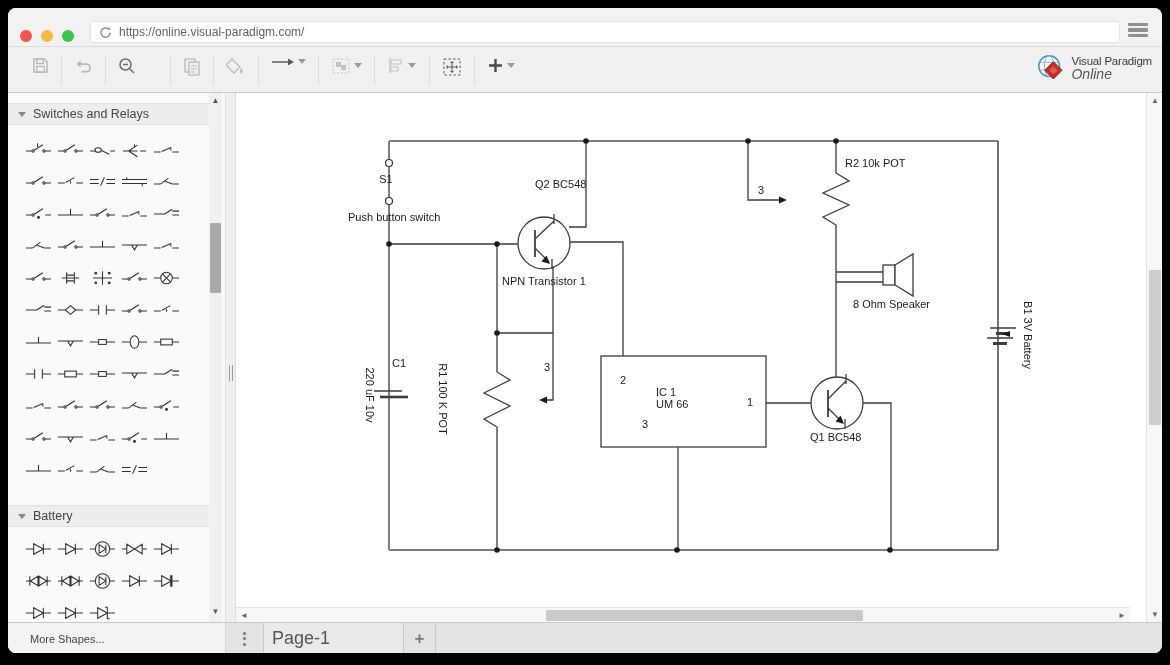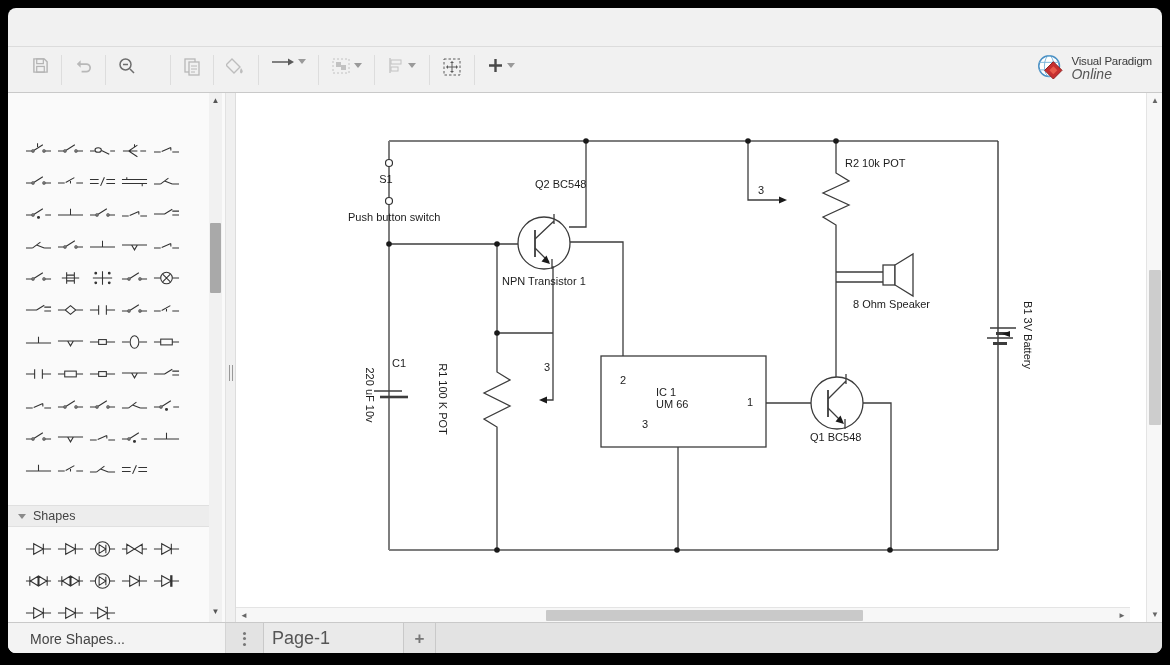--- a/index.html
+++ b/index.html
@@ -52,21 +52,21 @@
 
   
   .vscroll { position:absolute; right:0; top:0; width:16px; height:529px; background:#f7f7f7; border-left:1px solid #e4e4e4; }
   .vthumb { position:absolute; left:2px; width:12px; background:#cdcdcd; border-radius:1px; }
   .hscroll { position:absolute; left:228px; bottom:0; width:894px; height:15px; background:#f7f7f7; border-top:1px solid #e4e4e4; }
   .hthumb { position:absolute; top:2px; height:11px; background:#c9c9c9; border-radius:1px; }
   .carr { position:absolute; font-size:8px; color:#666; }
 
   
   .tabbar { position:absolute; left:0; top:614px; width:100%; height:31px; background:#e3e3e3; border-top:1px solid #c9c9c9; }
-  .moreshapes { position:absolute; left:0; top:0; width:218px; height:31px; background:#f3f3f3; border-right:1px solid #d4d4d4; display:flex; align-items:center; padding-left:22px; font-size:14px; color:#444; cursor:pointer; }
+  .moreshapes { position:absolute; left:0; top:0; width:218px; height:31px; background:#f3f3f3; border-right:1px solid #d4d4d4; display:flex; align-items:center; padding-left:22px; font-size:11px; color:#444; cursor:pointer; }
   .kebab { position:absolute; left:218px; top:0; width:38px; height:31px; border-right:1px solid #c9c9c9; display:flex; align-items:center; justify-content:center; flex-direction:column; gap:2.5px; cursor:pointer; }
   .kebab i { width:3px; height:3px; background:#777; border-radius:50%; }
   .pagetab { position:absolute; left:256px; top:0; width:140px; height:31px; background:#eaeaea; border-right:1px solid #c9c9c9; display:flex; align-items:center; padding-left:8px; font-size:18px; color:#555; cursor:pointer; }
   .addpage { position:absolute; left:396px; top:0; width:32px; height:31px; border-right:1px solid #c9c9c9; display:flex; align-items:center; justify-content:center; font-size:17px; color:#777; font-weight:bold; cursor:pointer; }
 </style>
 </head>
 <body>
 
 <svg width="0" height="0" style="position:absolute">
   <defs>
@@ -167,20 +167,39 @@
       </g>
     <g id="di-zbar">
         <path d="M1 9h8M19 9h8M9 3.5v11l10-5.5z"></path>
         <path d="M16.5 3h2.5v12h2.5"></path>
       </g>
   </defs>
 </svg>
 
 <div class="window">
 
+  <div class="chrome">
+    <div class="lights">
+      <span class="light" style="background:#f2554f"></span>
+      <span class="light" style="background:#f6b942"></span>
+      <span class="light" style="background:#3bc24f"></span>
+    </div>
+    <div class="urlbar">
+      <svg width="13" height="13" viewBox="0 0 14 14">
+          <path d="M12 7a5 5 0 1 1-1.7-3.7" fill="none" stroke="#888" stroke-width="1.4"></path>
+          <path d="M12 1v3h-3z" fill="#888"></path>
+        </svg>
+      <span class="urltext">https://online.visual-paradigm.com/</span>
+    </div>
+    <div class="hamburger">
+        <span></span>
+        <span></span>
+        <span></span>
+      </div>
+  </div>
 
   <div class="toolbar">
     <div class="tgroup">
       <div class="tbtn">
           <svg width="17" height="17" viewBox="0 0 18 18">
             <path d="M2 2h11l3 3v11H2z" fill="none" stroke="#b4b4b4" stroke-width="1.5"></path>
             <rect x="5" y="2" width="7" height="5" fill="none" stroke="#b4b4b4" stroke-width="1.3"></rect>
             <rect x="5" y="10" width="8" height="6" fill="none" stroke="#b4b4b4" stroke-width="1.3"></rect>
           </svg>
         </div>
@@ -343,20 +362,24 @@
       <div class="brand-text">
         <div class="brand-line1">Visual Paradigm</div>
         <div class="brand-line2">Online</div>
       </div>
     </div>
   </div>
 
   <div class="main">
 
     <div class="sidebar">
+      <div class="sec-header" style="top:10px">
+        <span class="sc"></span>
+        <span class="sec-label">Switches and Relays</span>
+      </div>
       <div class="grid" style="top:41px">
           <div class="cell">
             <svg viewBox="0 0 28 18">
               <use href="#sw-push"></use>
             </svg>
           </div>
           <div class="cell">
             <svg viewBox="0 0 28 18">
               <use href="#sw-lever"></use>
             </svg>
@@ -617,21 +640,21 @@
             </svg>
           </div>
           <div class="cell">
             <svg viewBox="0 0 28 18">
               <use href="#sw-ddash"></use>
             </svg>
           </div>
         </div>
       <div class="sec-header" style="top:412px">
         <span class="sc"></span>
-        <span class="sec-label">Shapes</span>
+        <span class="sec-label">Battery</span>
       </div>
       <div class="grid" style="top:440px">
           <div class="cell">
             <svg viewBox="0 0 28 18">
               <use href="#di-basic"></use>
             </svg>
           </div>
           <div class="cell">
             <svg viewBox="0 0 28 18">
               <use href="#di-basic"></use>

